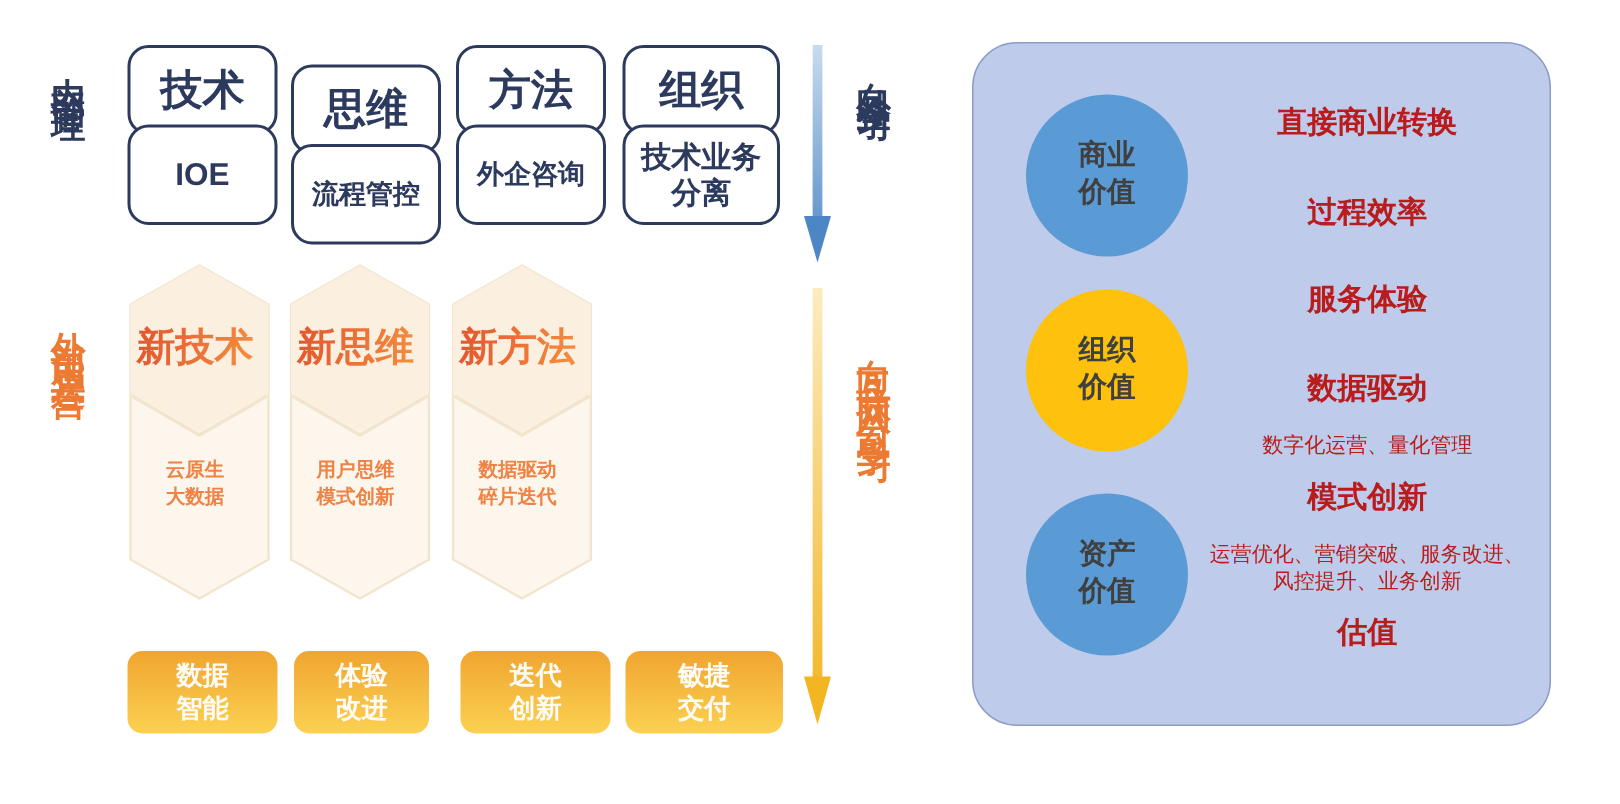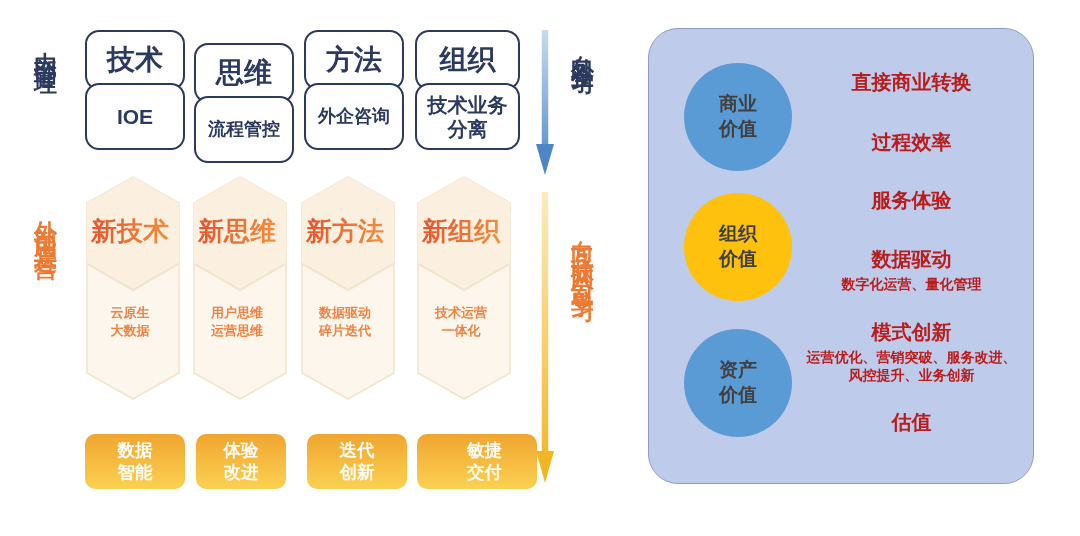--- a/index.html
+++ b/index.html
@@ -48,21 +48,21 @@
 
   
   .bottom-box{position:absolute;top:434px;height:55px;border-radius:10px;
               background:linear-gradient(180deg,#f0a530 0%,#fbd152 100%);
               color:rgba(255,255,255,.95);font-weight:bold;font-size:17.5px;
               display:flex;align-items:center;justify-content:center;text-align:center;
               white-space:pre-line;line-height:1.25;}
   .bottom-row .bottom-box:nth-child(1){left:85px;width:100px;}
   .bottom-row .bottom-box:nth-child(2){left:196px;width:90px;}
   .bottom-row .bottom-box:nth-child(3){left:307px;width:100px;}
-  .bottom-row .bottom-box:nth-child(4){left:417px;width:105px;padding-left:15px;}
+  .bottom-row .bottom-box:nth-child(4){left:417px;width:105px;}
 
   
   .arrow{position:absolute;left:533px;}
   .arrow.blue{top:28px;}
   .arrow.yellow{top:190px;}
 
   
   .panel{position:absolute;left:648px;top:28px;width:384px;height:454px;
          background:#bfcbea;border:1.5px solid #8e9dc6;border-radius:30px;}
   .circle{position:absolute;left:35px;width:108px;height:108px;border-radius:50%;
@@ -74,21 +74,21 @@
   .c-blue{background:#5b9bd5;}
   .c-yellow{background:#fec10d;}
   .vitem{position:absolute;left:150px;width:225px;text-align:center;color:#b91c1c;}
   .vitems .vitem:nth-child(1){top:41px;}
   .vitems .vitem:nth-child(2){top:101px;}
   .vitems .vitem:nth-child(3){top:159px;}
   .vitems .vitem:nth-child(4){top:218px;}
   .vitems .vitem:nth-child(5){top:291px;}
   .vitems .vitem:nth-child(6){top:381px;}
   .vtitle{font-size:20px;font-weight:600;line-height:1.2;}
-  .vsub{font-size:14px;font-weight:700;margin-top:4px;white-space:pre-line;line-height:1.3;}
+  .vsub{font-size:14px;font-weight:400;margin-top:16px;white-space:pre-line;line-height:1.3;}
 </style>
 </head>
 <body>
 
 <div class="canvas">
 
   <div class="v-label v-internal">内部管理</div>
   <div class="v-label v-learn-foreign">向外企学习</div>
   <div class="v-label v-external">外部用户运营</div>
   <div class="v-label v-learn-internet">向互联网公司学习</div>
@@ -147,42 +147,32 @@
 大数据</div>
     </div>
     <div class="banner">
       <svg width="94" height="224" viewBox="0 0 94 224">
         <path d="M47 1 L93 27 L93 197 L47 223 L1 197 L1 27 Z" fill="#fdf6ec" stroke="#f3e4cd" stroke-width="1.6" stroke-linejoin="round"></path>
         <path d="M1 27 L47 1 L93 27 L93 86 L47 112 L1 86 Z" fill="#fbf0e0"></path>
         <path d="M2 88 L47 114 L92 88" fill="none" stroke="#f3e4cd" stroke-width="2.4" stroke-linejoin="round"></path>
       </svg>
       <div class="banner-title">新思维</div>
       <div class="banner-detail">用户思维
-运营思维</div>
+模式创新</div>
     </div>
     <div class="banner">
       <svg width="94" height="224" viewBox="0 0 94 224">
         <path d="M47 1 L93 27 L93 197 L47 223 L1 197 L1 27 Z" fill="#fdf6ec" stroke="#f3e4cd" stroke-width="1.6" stroke-linejoin="round"></path>
         <path d="M1 27 L47 1 L93 27 L93 86 L47 112 L1 86 Z" fill="#fbf0e0"></path>
         <path d="M2 88 L47 114 L92 88" fill="none" stroke="#f3e4cd" stroke-width="2.4" stroke-linejoin="round"></path>
       </svg>
       <div class="banner-title">新方法</div>
       <div class="banner-detail">数据驱动
 碎片迭代</div>
     </div>
-    <div class="banner">
-      <svg width="94" height="224" viewBox="0 0 94 224">
-        <path d="M47 1 L93 27 L93 197 L47 223 L1 197 L1 27 Z" fill="#fdf6ec" stroke="#f3e4cd" stroke-width="1.6" stroke-linejoin="round"></path>
-        <path d="M1 27 L47 1 L93 27 L93 86 L47 112 L1 86 Z" fill="#fbf0e0"></path>
-        <path d="M2 88 L47 114 L92 88" fill="none" stroke="#f3e4cd" stroke-width="2.4" stroke-linejoin="round"></path>
-      </svg>
-      <div class="banner-title">新组织</div>
-      <div class="banner-detail">技术运营
-一体化</div>
-    </div>
   </div>
 
   <div class="group bottom-row">
     <div class="bottom-box">数据
 智能</div>
     <div class="bottom-box">体验
 改进</div>
     <div class="bottom-box">迭代
 创新</div>
     <div class="bottom-box">敏捷

